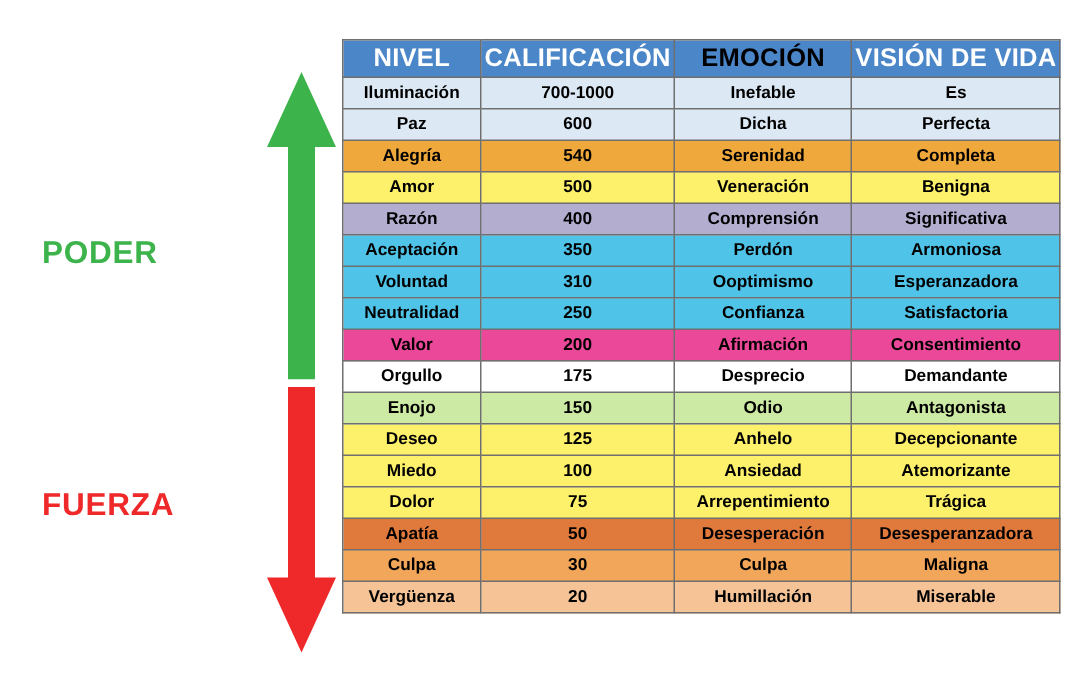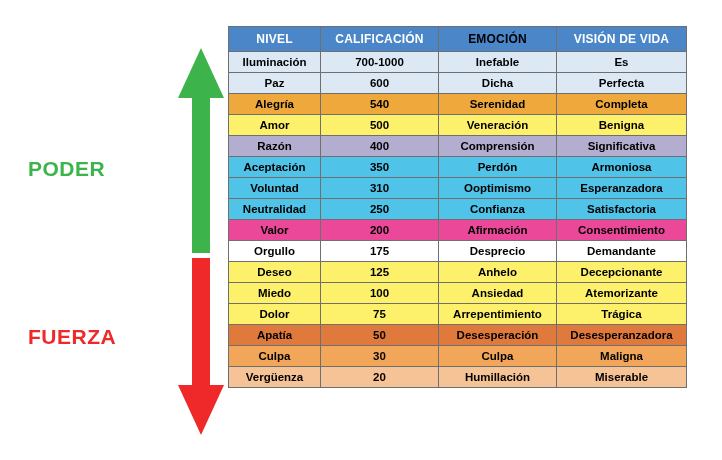--- a/index.html
+++ b/index.html
@@ -73,21 +73,21 @@
     font-weight: bold;
     height: 20px;
     line-height: 20px;
     padding: 0 2px;
     white-space: nowrap;
     color: #000000;
   }
   table.matrix th {
     background: #4a86c8;
     color: #ffffff;
-    font-size: 12px;
+    font-size: 17px;
     height: 24px;
     line-height: 24px;
     letter-spacing: 0.2px;
     text-align: center;
   }
   col.c-nivel { width: 92px; }
   col.c-calif { width: 118px; }
   col.c-emo   { width: 118px; }
   col.c-vis   { width: 130px; }
 </style>
@@ -182,20 +182,26 @@
             <td>200</td>
             <td>Afirmación</td>
             <td>Consentimiento</td>
           </tr>
           <tr style="background: rgb(255, 255, 255);">
             <td>Orgullo</td>
             <td>175</td>
             <td>Desprecio</td>
             <td>Demandante</td>
           </tr>
+          <tr style="background: rgb(205, 234, 164);">
+            <td>Enojo</td>
+            <td>150</td>
+            <td>Odio</td>
+            <td>Antagonista</td>
+          </tr>
           <tr style="background: rgb(253, 240, 106);">
             <td>Deseo</td>
             <td>125</td>
             <td>Anhelo</td>
             <td>Decepcionante</td>
           </tr>
           <tr style="background: rgb(253, 240, 106);">
             <td>Miedo</td>
             <td>100</td>
             <td>Ansiedad</td>

